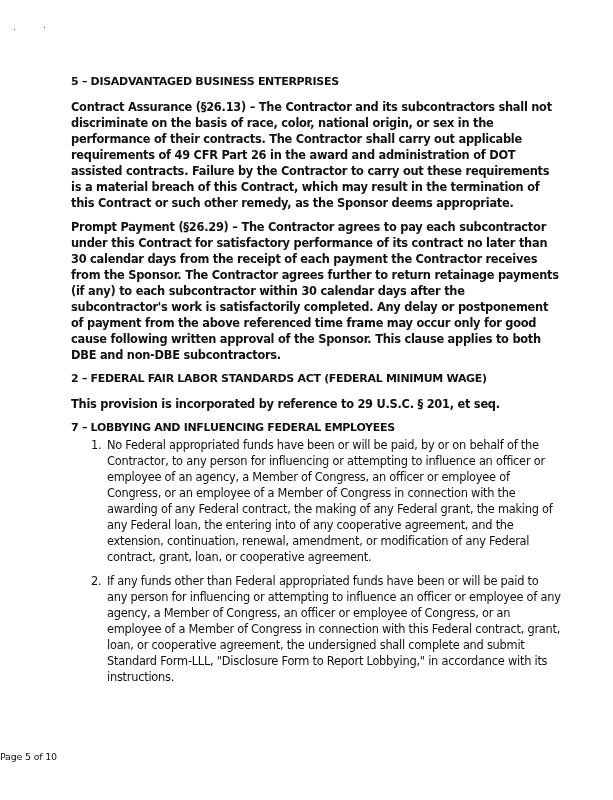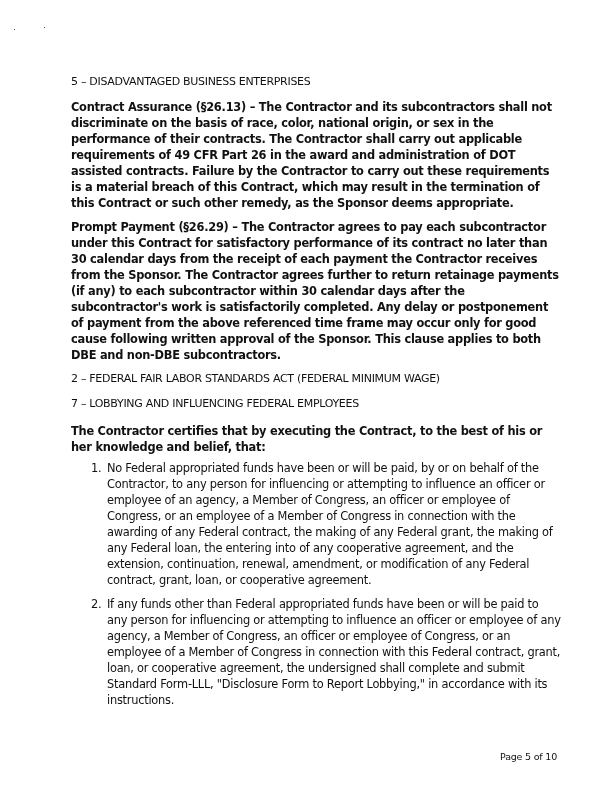--- a/index.html
+++ b/index.html
@@ -6,53 +6,53 @@
   body {
     width: 613px; height: 800px; position: relative; overflow: hidden;
     font-family: "DejaVu Sans", sans-serif; color: #111111;
   }
   .speck { position: absolute; width: 1px; height: 1px; background: #555; }
   .page-content {
     position: absolute; left: 71px; top: 74px; width: 490px;
     font-size: 11.4px; line-height: 16px; letter-spacing: -0.25px;
   }
   .heading {
-    font-weight: normal; font-size: 11px; letter-spacing: -0.3px;
+    font-weight: bold; font-size: 11px; letter-spacing: -0.3px;
     margin: 0 0 9px 0; line-height: 16px;
   }
   p { margin: 0 0 8px 0; font-weight: bold; }
   ol { margin: 0; padding: 0; list-style: none; }
   ol li { position: relative; padding-left: 36px; margin-bottom: 8px; }
   ol li .num { position: absolute; left: 20px; top: 0; }
   .footer {
-    position: absolute; left: 0; width: 557px; top: 751px; text-align: right;
+    position: absolute; left: 0; width: 557px; top: 751px; text-align: left;
     font-size: 9.5px; letter-spacing: -0.2px; color: #111;
   }
 </style>
 </head>
 <body>
 
 <div class="speck" style="left:14px;top:29px;"></div>
 <div class="speck" style="left:44px;top:27px;"></div>
 
 <div class="page-content">
 
   <section>
     <div class="heading">5 – DISADVANTAGED BUSINESS ENTERPRISES</div>
     <p>Contract Assurance (§26.13) – The Contractor and its subcontractors shall not discriminate on the basis of race, color, national origin, or sex in the performance of their contracts.  The Contractor shall carry out applicable requirements of 49 CFR Part 26 in the award and administration of DOT assisted contracts.  Failure by the Contractor to carry out these requirements is a material breach of this Contract, which may result in the termination of this Contract or such other remedy, as the Sponsor deems appropriate.</p>
     <p>Prompt Payment (§26.29) – The Contractor agrees to pay each subcontractor under this Contract for satisfactory performance of its contract no later than 30 calendar days from the receipt of each payment the Contractor receives from the Sponsor.  The Contractor agrees further to return retainage payments (if any) to each subcontractor within 30 calendar days after the subcontractor's work is satisfactorily completed.  Any delay or postponement of payment from the above referenced time frame may occur only for good cause following written approval of the Sponsor.  This clause applies to both DBE and non-DBE subcontractors.</p>
   </section>
 
   <section>
     <div class="heading">2 – FEDERAL FAIR LABOR STANDARDS ACT (FEDERAL MINIMUM WAGE)</div>
+    <p>This provision is incorporated by reference to 29 U.S.C. § 201, et seq.</p>
   </section>
 
   <section>
-    <div class="heading" style="margin-bottom:11px;">7 – LOBBYING AND INFLUENCING FEDERAL EMPLOYEES</div>
-    <p style="margin-bottom:5px;">The Contractor certifies that by executing the Contract, to the best of his or her knowledge and belief, that:</p>
+    <div class="heading" style="margin-bottom:1px;">7 – LOBBYING AND INFLUENCING FEDERAL EMPLOYEES</div>
     <ol>
       <li>
         <span class="num">1.</span>
         <span>No Federal appropriated funds have been or will be paid, by or on behalf of the Contractor, to any person for influencing or attempting to influence an officer or employee of an agency, a Member of Congress, an officer or employee of Congress, or an employee of a Member of Congress in connection with the awarding of any Federal contract, the making of any Federal grant, the making of any Federal loan, the entering into of any cooperative agreement, and the extension, continuation, renewal, amendment, or modification of any Federal contract, grant, loan, or cooperative agreement.</span>
       </li>
       <li>
         <span class="num">2.</span>
         <span>If any funds other than Federal appropriated funds have been or will be paid to any person for influencing or attempting to influence an officer or employee of any agency, a Member of Congress, an officer or employee of Congress, or an employee of a Member of Congress in connection with this Federal contract, grant, loan, or cooperative agreement, the undersigned shall complete and submit Standard Form-LLL, "Disclosure Form to Report Lobbying," in accordance with its instructions.</span>
       </li>
     </ol>

